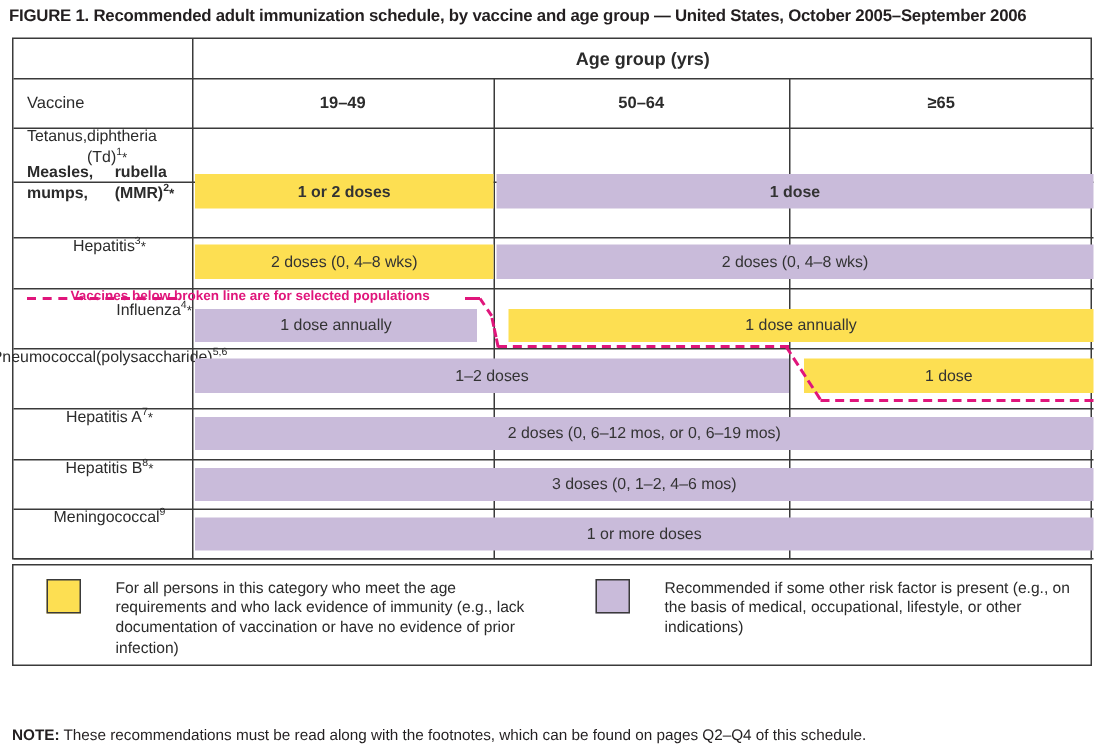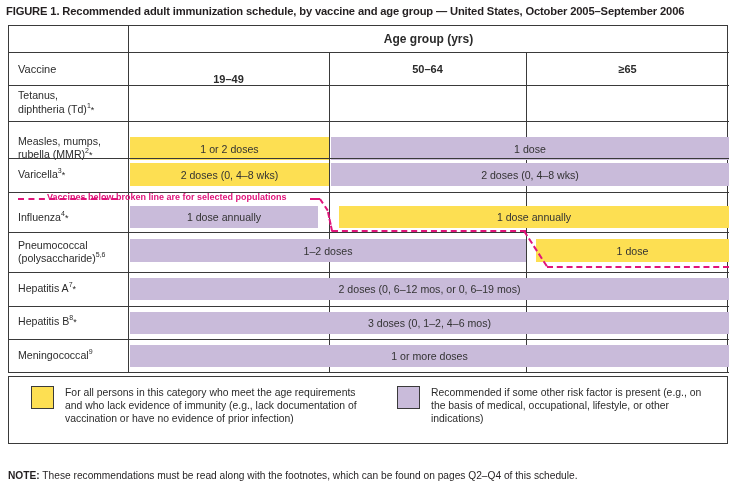--- a/index.html
+++ b/index.html
@@ -50,29 +50,29 @@
     position:absolute;left:0;top:26px;width:119px;height:33px;
     display:flex;align-items:center;
     padding-left:9px;box-sizing:border-box;
     font-size:11px;
   }
   .age-hd{
     position:absolute;top:26px;height:33px;
     display:flex;align-items:center;justify-content:center;
     font-size:11px;font-weight:bold;
   }
-  .age-hd.a1{left:119px;width:201px;margin-top:10px;}
+  .age-hd.a1{left:119px;width:201px;}
   .age-hd.a2{left:320px;width:197px;}
   .age-hd.a3{left:517px;width:203px;}
 
   
   .row{position:absolute;left:0;width:720px;}
   .rlabel{
     position:absolute;left:0;top:0;width:119px;height:100%;
-    display:flex;flex-direction:column;justify-content:center;
+    display:flex;justify-content:center;
     padding-left:9px;box-sizing:border-box;
     font-size:10.6px;line-height:13.5px;
   }
   .rlabel sup{font-size:7px;vertical-align:super;line-height:0;}
   .ast{font-size:9px;}
 
   .bar{
     position:absolute;
     display:flex;align-items:center;justify-content:center;
     font-size:10.6px;color:#333;
@@ -95,35 +95,35 @@
     position:absolute;
     border-top:2.6px dashed #E0157B;
     height:0;transform-origin:left center;
   }
 
   
   .legend{
     position:absolute;left:8px;top:376px;width:720px;height:68px;
     border:1.4px solid #3a3a3a;box-sizing:border-box;background:#fff;
   }
-  .lg-item{position:absolute;display:flex;}
+  .lg-item{position:absolute;display:flex;gap:12px;}
   .sw{
     width:23px;height:23px;border:1.6px solid #3a3a3a;
     box-sizing:border-box;flex:0 0 auto;
   }
   .sw.yellow{background:#FDDF52;}
   .sw.purple{background:#C9BBDA;}
   .lg-text{
     margin-left:11px;font-size:10.4px;line-height:13.2px;color:#2b2b2b;
   }
 
   
   .fn{position:absolute;left:8px;font-size:10.2px;color:#231f20;}
   .fn1{top:452px;}
-  .fn2{top:470px;}
+  .fn2{top:485px;}
   .fn2 b{font-weight:bold;}
 </style>
 </head>
 <body>
 
 <div class="page">
 
   <div class="title">FIGURE 1. Recommended adult immunization schedule, by vaccine and age group — United States, October 2005–September 2006</div>
 
   <div class="table">
@@ -142,33 +142,33 @@
     <div class="vline c3"></div>
 
     <div class="row" style="top:59px;height:36px;">
       <div class="rlabel">
         <span>Tetanus,</span>
         <span><span>diphtheria (Td)</span><sup>1</sup><span class="ast">*</span></span>
       </div>
     </div>
     <div class="hline" style="top:95px;"></div>
 
-    <div class="row" style="top:104px;height:37px;">
+    <div class="row" style="top:83px;height:37px;font-weight:bold;">
       <div class="rlabel">
         <span>Measles, mumps,</span>
         <span><span>rubella (MMR)</span><sup>2</sup><span class="ast">*</span></span>
       </div>
       <div class="bar yellow" style="left:121px;top:7px;width:199px;height:23px;">1 or 2 doses</div>
       <div class="bar purple" style="left:322px;top:7px;width:398px;height:23px;">1 dose</div>
     </div>
     <div class="hline" style="top:132px;"></div>
 
     <div class="row" style="top:132px;height:34px;">
       <div class="rlabel">
-        <span><span>Varicella</span><sup>3</sup><span class="ast">*</span></span>
+        <span><span>Hepatitis</span><sup>3</sup><span class="ast">*</span></span>
       </div>
       <div class="bar yellow" style="left:121px;top:5px;width:199px;height:23px;">2 doses (0, 4–8 wks)</div>
       <div class="bar purple" style="left:322px;top:5px;width:398px;height:23px;">2 doses (0, 4–8 wks)</div>
     </div>
     <div class="hline" style="top:166px;"></div>
 
     <div class="row" style="top:166px;height:40px;">
       <div class="rlabel" style="padding-top:9px;justify-content:flex-end;padding-bottom:7px;">
         <span><span>Influenza</span><sup>4</sup><span class="ast">*</span></span>
       </div>

